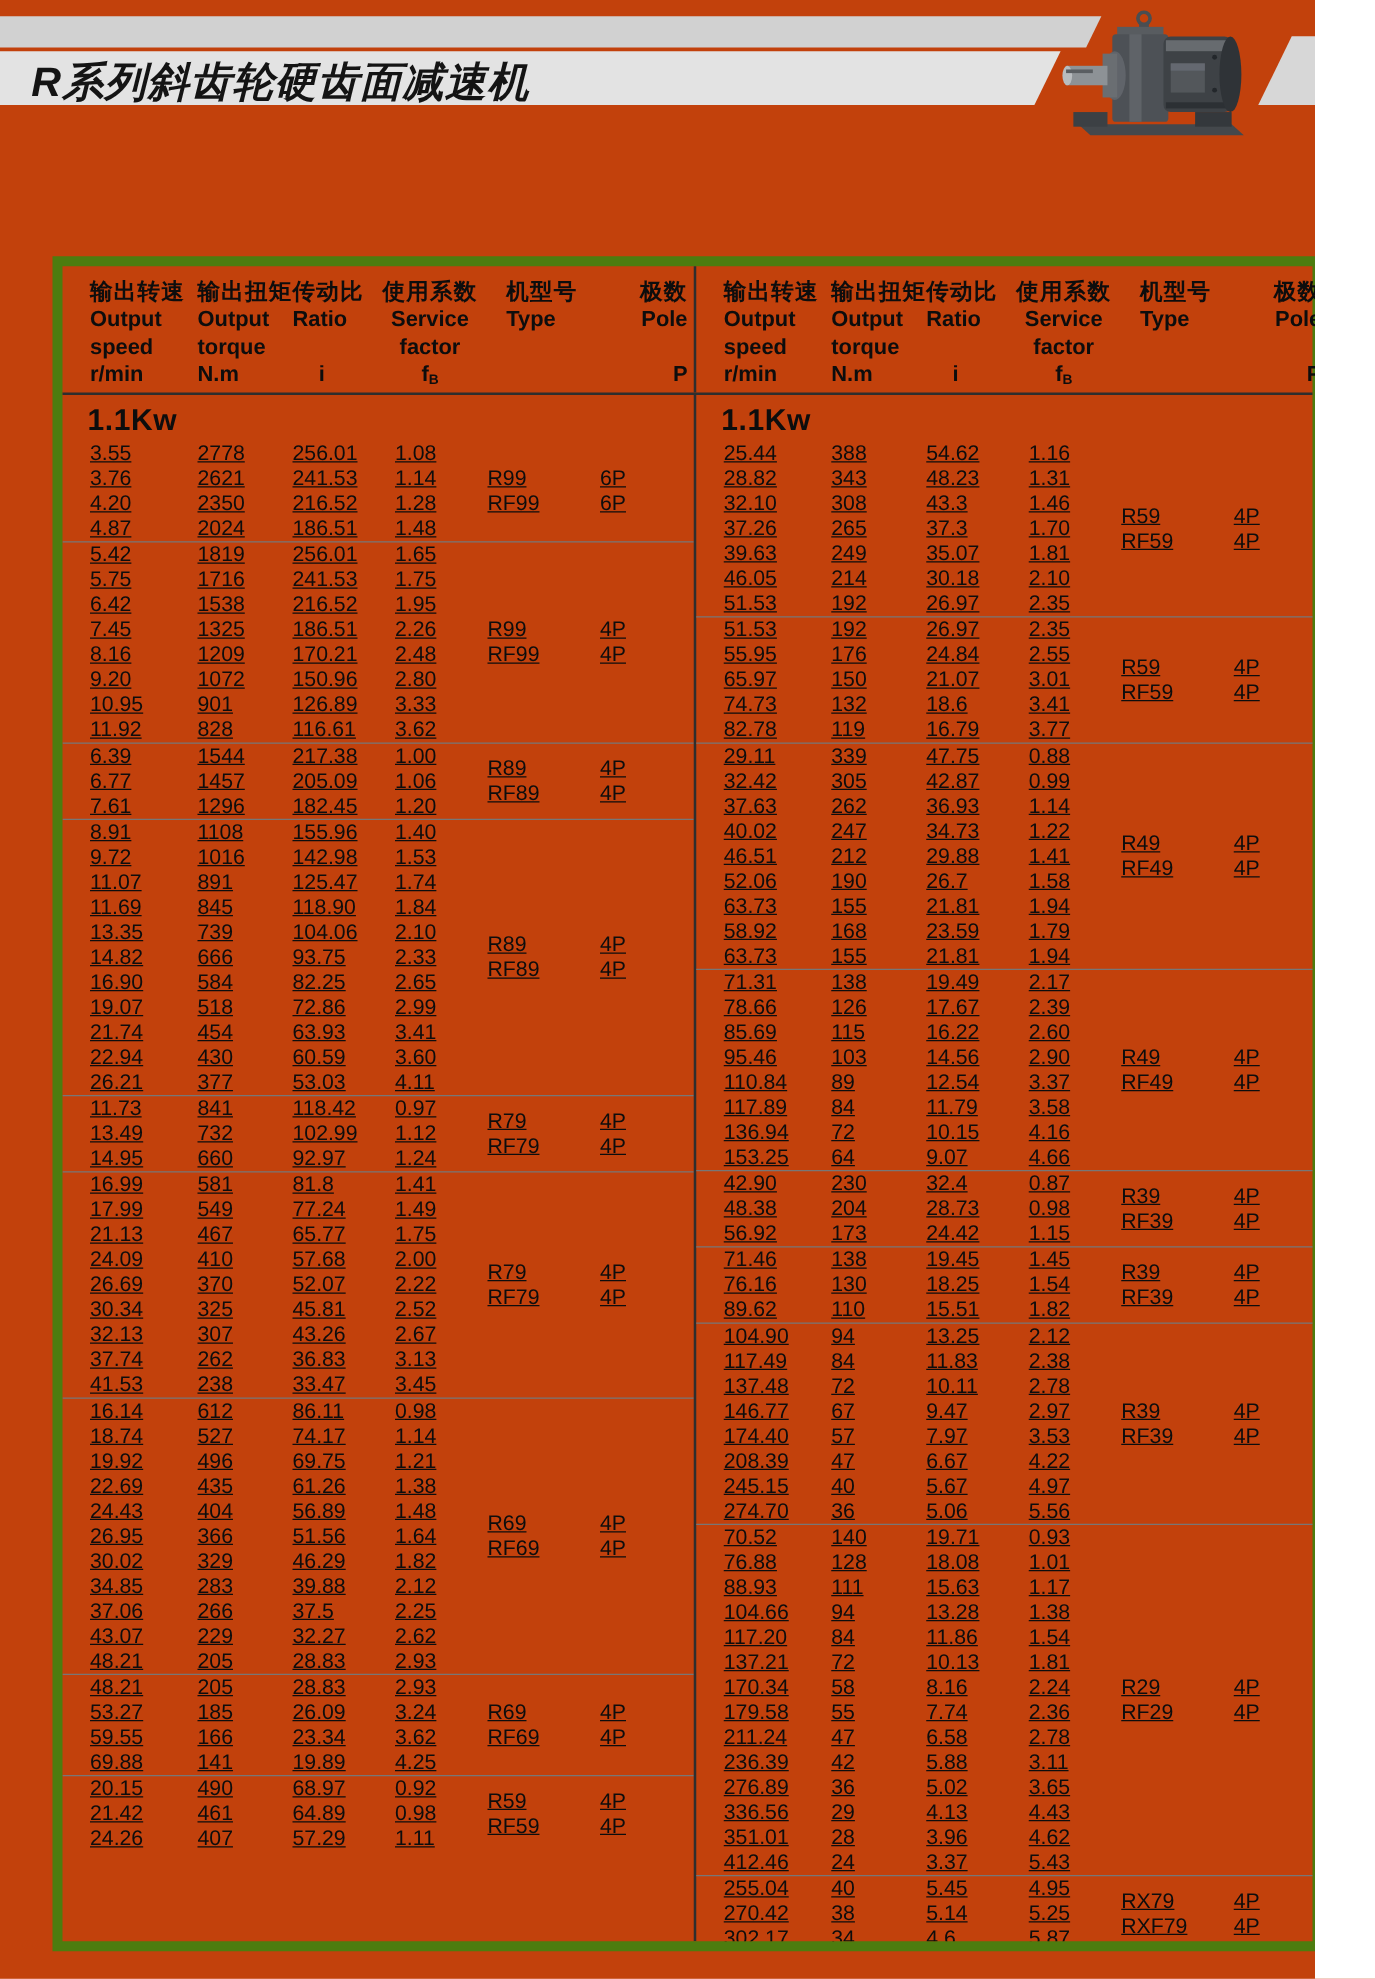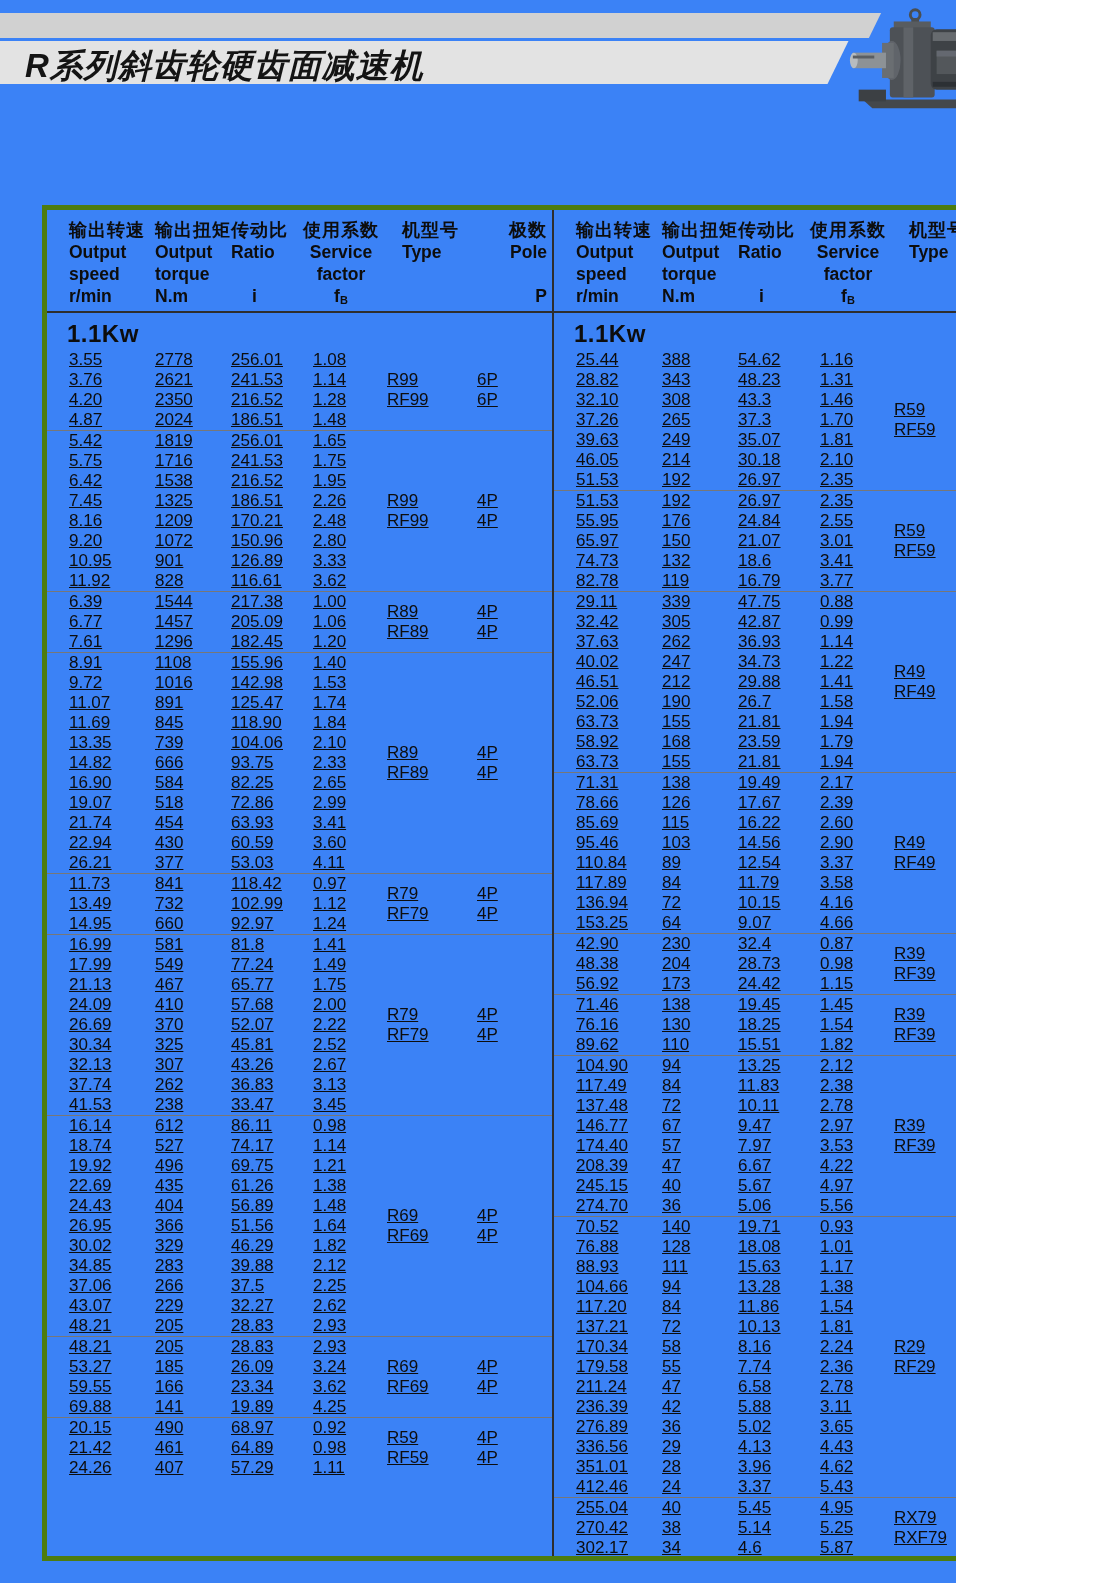--- a/index.html
+++ b/index.html
@@ -1,33 +1,33 @@
 <!DOCTYPE html>
 <html><head>
 <meta charset="utf-8">
 <style>
   html,body{margin:0;padding:0;}
   body{background:#ffffff;font-family:"Liberation Sans","DejaVu Sans",sans-serif;}
-  #page{position:relative;width:956px;height:1583px;background:#3b82f6;overflow:hidden;}
+  #page{position:relative;width:1052px;height:1583px;background:#c2410c;overflow:hidden;}
 
   
   .strip{position:absolute;}
   .strip-a{top:13px;left:-40px;width:915px;height:25px;background:#d1d1d1;transform:skewX(-26deg);}
   .strip-b{top:41px;left:-40px;width:878px;height:43px;background:#e3e3e3;transform:skewX(-26deg);}
   .strip-r{top:29px;left:1020px;width:150px;height:55px;background:#d7d7d7;transform:skewX(-26deg);}
   .banner-title{position:absolute;left:25px;top:44px;font-size:33px;font-weight:bold;font-style:italic;
     color:#141414;letter-spacing:1px;white-space:nowrap;}
   .motor{position:absolute;left:838px;top:2px;width:168px;height:112px;}
 
   
   .h-cn{position:absolute;left:42px;top:112px;font-size:27px;font-weight:bold;color:#000;letter-spacing:1px;}
   .h-en{position:absolute;left:42px;top:150px;font-size:20px;color:#0c0c0c;letter-spacing:0.2px;}
 
   
-  .rtable{position:absolute;left:42px;top:205px;width:1016px;height:1356px;border:5px solid #4d7c0f;
+  .rtable{position:absolute;left:42px;top:205px;width:1016px;height:1356px;border:8px solid #4d7c0f;
     box-sizing:border-box;display:flex;flex-direction:column;color:#0d0d0d;}
   .thead{display:flex;border-bottom:2px solid #2e2e2e;height:103px;box-sizing:border-box;}
   .tbody{display:flex;flex:1;overflow:hidden;}
   .hhalf,.bhalf{width:505px;box-sizing:border-box;}
   .hhalf.right,.bhalf.right{border-left:2px solid #2e2e2e;}
 
   .hhalf{display:grid;grid-template-columns:86px 76px 82px 74px 90px 58px;
     padding:9px 17px 0 22px;align-content:start;}
   .hcol{font-size:17.5px;line-height:22px;font-weight:bold;white-space:nowrap;}
   .hcol .cn{font-size:18px;letter-spacing:1px;}

